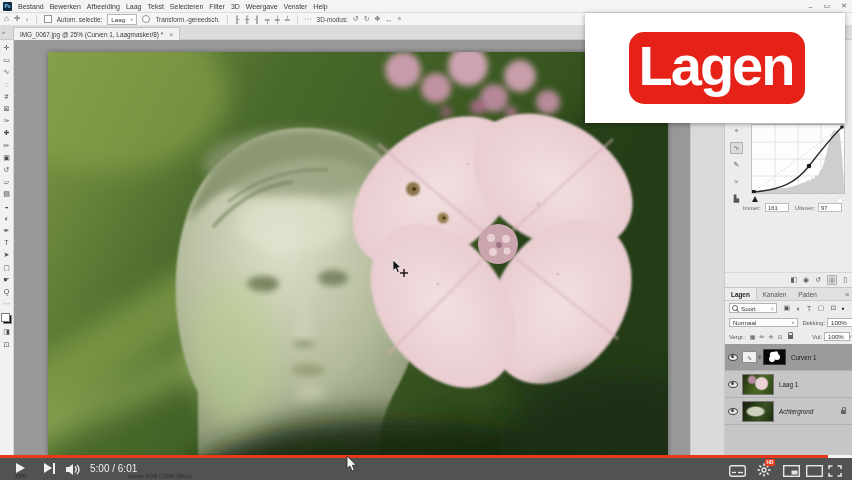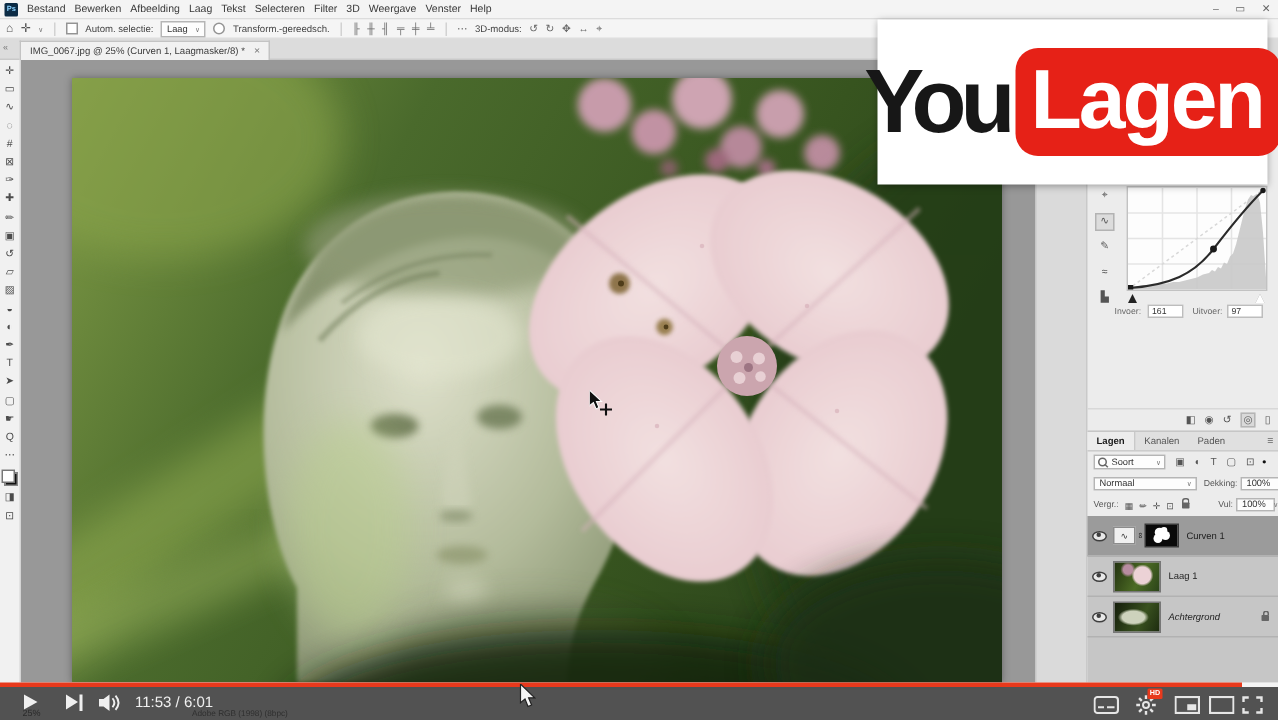--- a/index.html
+++ b/index.html
@@ -434,21 +434,20 @@
           <span class="eye"></span>
         </span>
       <span class="pthumb th-statue"></span>
       <span class="lname" style="font-style:italic;">Achtergrond</span>
       <span class="padlock" style="margin-left:auto;margin-right:7px;"></span>
     </div>
   </div>
 </div>
 
 <div class="abs yt-logo">
-  <span class="yt-you">You</span>
   <span class="yt-tube">Lagen</span>
 </div>
 
 <div class="abs player">
   <div class="progress-track">
     <div class="progress-fill"></div>
   </div>
   <div class="ctrl-bar">
     <span class="status-zoom">25%</span>
     <span class="status-profile">Adobe RGB (1998) (8bpc)</span>
@@ -457,21 +456,21 @@
       <span class="next-tri"></span>
       <span class="next-bar"></span>
     </span>
     <span class="vol-btn">
       <svg width="16" height="13" viewBox="0 0 16 13" xmlns="http://www.w3.org/2000/svg">
         <polygon points="0,4 3,4 7,1 7,12 3,9 0,9" fill="#efefef"></polygon>
         <path d="M9,3.5 Q11.5,6.5 9,9.5" stroke="#efefef" stroke-width="1.3" fill="none"></path>
         <path d="M11,1.8 Q15,6.5 11,11.2" stroke="#efefef" stroke-width="1.3" fill="none"></path>
       </svg>
     </span>
-    <span class="time">11:53 / 6:01</span>
+    <span class="time">5:00 / 6:01</span>
 
     <span class="rc" style="left:729px;">
       <svg width="17" height="12" viewBox="0 0 17 12" xmlns="http://www.w3.org/2000/svg">
         <rect x="0.7" y="0.7" width="15.6" height="10.6" rx="2" fill="none" stroke="#e6e6e6" stroke-width="1.4"></rect>
         <line x1="3" y1="7.5" x2="7" y2="7.5" stroke="#e6e6e6" stroke-width="1.4"></line>
         <line x1="9" y1="7.5" x2="14" y2="7.5" stroke="#e6e6e6" stroke-width="1.4"></line>
       </svg>
     </span>
     <span class="rc" style="left:757px;">
       <svg width="14" height="14" viewBox="0 0 14 14" xmlns="http://www.w3.org/2000/svg">

